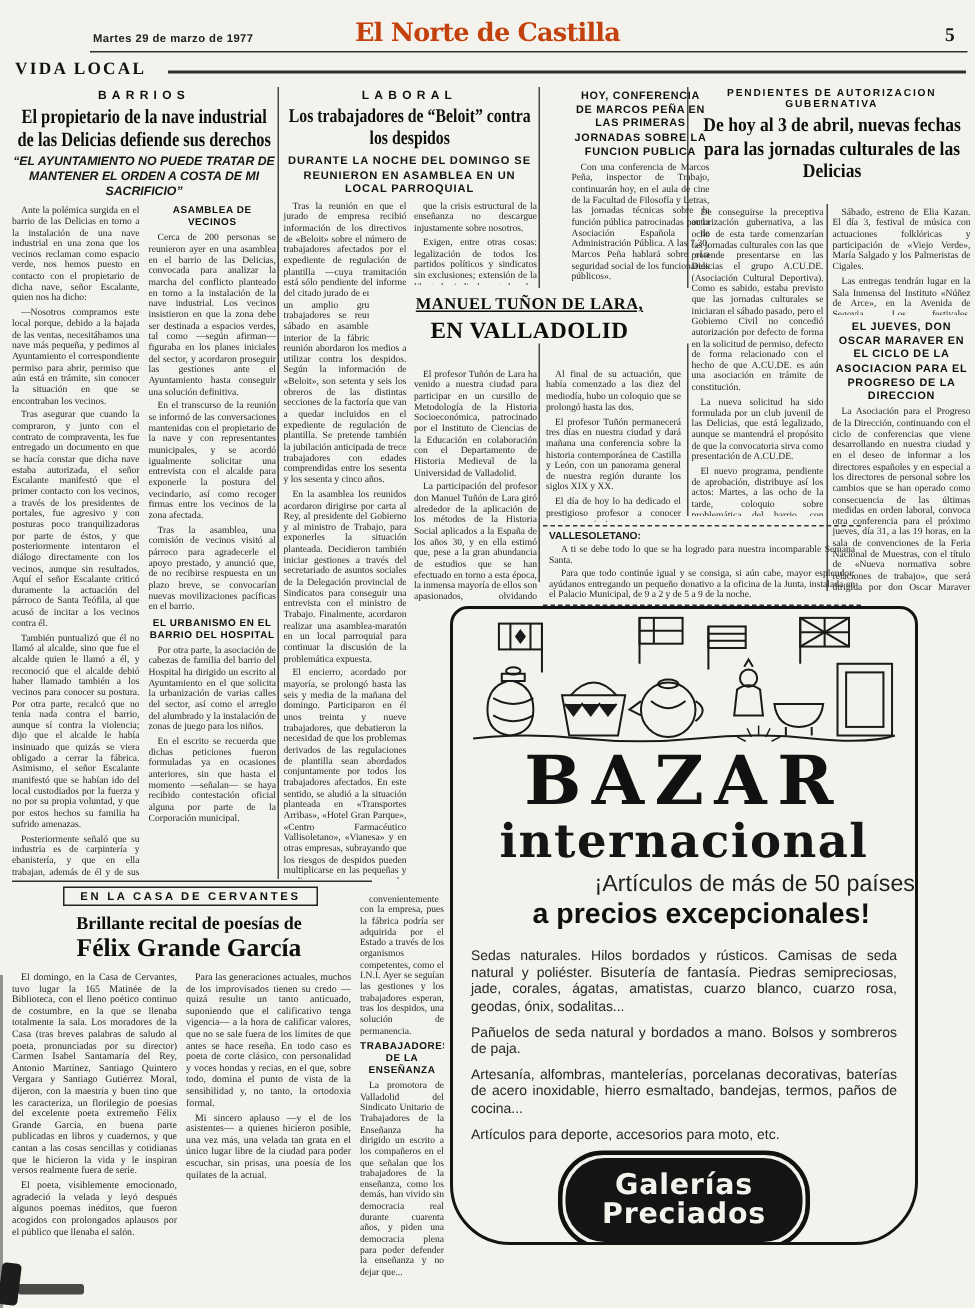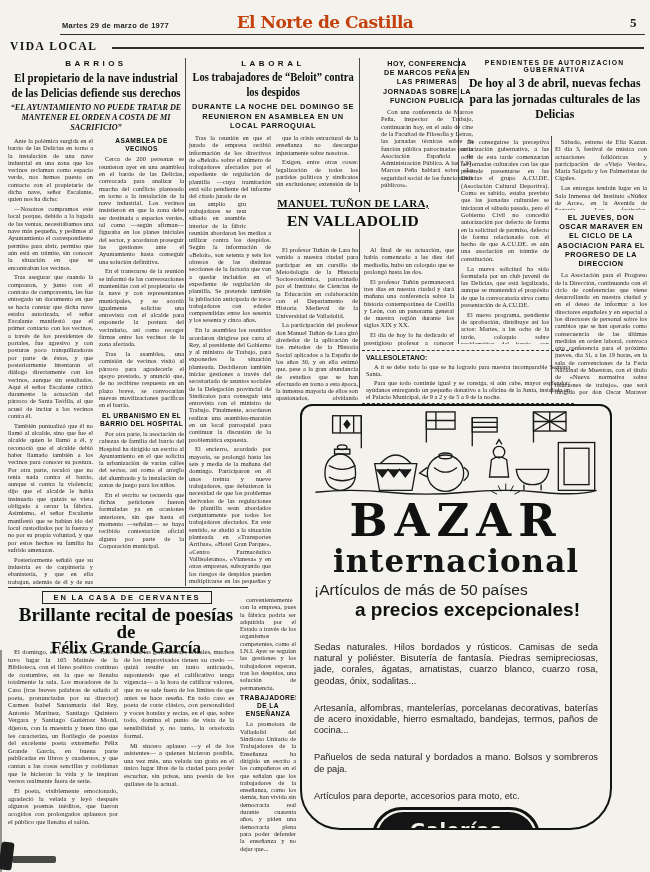--- a/index.html
+++ b/index.html
@@ -27,24 +27,24 @@
   .cols2{display:flex;gap:6px;}
   .cols2>div{flex:1;}
   
   .valles{border-top:1px dashed #333;border-bottom:1px dashed #333;padding:3px 4px 2px;}
   .valles .vt{font:bold 6.8px "Liberation Sans",sans-serif;margin-bottom:2px;}
   .valles .col p{text-indent:8px;margin:0 0 1px;}
   
   .ad{border:2.5px solid #141414;border-radius:12px 12px 42px 40px;background:#f4f2ec;overflow:hidden;}
   .ad-title{font:bold 45px/46px "DejaVu Serif",serif;letter-spacing:7px;text-align:center;color:#111;}
   .ad-sub{font:bold 31px/33px "DejaVu Serif",serif;letter-spacing:1px;text-align:center;color:#151515;margin-top:1px;}
-  .ad-l1{font:15.5px/19px "Liberation Sans",sans-serif;text-align:left;color:#222;margin-top:2px;padding-left:12px;}
+  .ad-l1{font:15.5px/19px "Liberation Sans",sans-serif;text-align:right;color:#222;margin-top:2px;}
   .ad-l2{font:bold 19px/22px "Liberation Sans",sans-serif;text-align:center;color:#101010;padding-left:23px;}
   .ad-items{padding:5px 12px 0;}
-  .ad-items p{font:9.3px/11.2px "Liberation Sans",sans-serif;color:#242424;margin:16px 0 5px;text-align:justify;}
+  .ad-items p{font:9.3px/11.2px "Liberation Sans",sans-serif;color:#242424;margin:6px 0 5px;text-align:justify;}
   .gp{width:158px;height:56px;margin:3px auto 0;border:3px solid #111;border-radius:30px;padding:2px;}
   .gp-in{width:100%;height:100%;background:#141414;border-radius:26px;display:flex;flex-direction:column;
          align-items:center;justify-content:center;color:#f4f2ec;font:bold 19px/19px "DejaVu Sans",sans-serif;letter-spacing:.5px;}
   .artifact{position:absolute;background:#1d1d1d;}
   .recital-kickerbox{border:1px solid #222;text-align:center;font:bold 7.5px/11px "Liberation Sans",sans-serif;letter-spacing:1.8px;color:#111;}
 </style>
 </head>
 <body>
 
 <div class="abs date" style="left:62px;top:21px;">Martes 29 de marzo de 1977</div>
@@ -58,21 +58,21 @@
 <div class="vrule" style="left:359px;top:58px;height:330px;"></div>
 <div class="vrule" style="left:458px;top:58px;height:286px;"></div>
 <div class="vrule" style="left:551px;top:136px;height:258px;"></div>
 <div class="hrule" style="left:8px;top:587px;width:240px;"></div>
 
 <div class="abs" style="left:8px;top:59px;width:176px;">
   <div class="kicker">BARRIOS</div>
   <div class="headline" style="font-size:13.5px;line-height:15px;margin-top:2px;">
     <span class="cond">El propietario de la nave industrial de las Delicias defiende sus derechos</span>
   </div>
-  <div class="quote" style="margin-top:3px;font-family:Liberation Serif, serif;">“EL AYUNTAMIENTO NO PUEDE TRATAR DE MANTENER EL ORDEN A COSTA DE MI SACRIFICIO”</div>
+  <div class="quote" style="margin-top:3px;">“EL AYUNTAMIENTO NO PUEDE TRATAR DE MANTENER EL ORDEN A COSTA DE MI SACRIFICIO”</div>
   <div class="cols2" style="margin-top:4px;height:448px;overflow:hidden;">
     <div class="col" style="height:448px;">
         <p>Ante la polémica surgida en el barrio de las Delicias en torno a la instalación de una nave industrial en una zona que los vecinos reclaman como espacio verde, nos hemos puesto en contacto con el propietario de dicha nave, señor Escalante, quien nos ha dicho:</p>
         <p>—Nosotros compramos este local porque, debido a la bajada de las ventas, necesitábamos una nave más pequeña, y pedimos al Ayuntamiento el correspondiente permiso para abrir, permiso que aún está en trámite, sin conocer la situación en que se encontraban los vecinos.</p>
         <p>Tras asegurar que cuando la compraron, y junto con el contrato de compraventa, les fue entregado un documento en que se hacía constar que dicha nave estaba autorizada, el señor Escalante manifestó que el primer contacto con los vecinos, a través de los presidentes de portales, fue agresivo y con posturas poco tranquilizadoras por parte de éstos, y que posteriormente intentaron el diálogo directamente con los vecinos, aunque sin resultados. Aquí el señor Escalante criticó duramente la actuación del párroco de Santa Teófila, al que acusó de incitar a los vecinos contra él.</p>
         <p>También puntualizó que él no llamó al alcalde, sino que fue el alcalde quien le llamó a él, y reconoció que el alcalde debió haber llamado también a los vecinos para conocer su postura. Por otra parte, recalcó que no tenía nada contra el barrio, aunque sí contra la violencia; dijo que el alcalde le había insinuado que quizás se viera obligado a cerrar la fábrica. Asimismo, el señor Escalante manifestó que se habían ido del local custodiados por la fuerza y no por su propia voluntad, y que por estos hechos su familia ha sufrido amenazas.</p>
         <p>Posteriormente señaló que su industria es de carpintería y ebanistería, y que en ella trabajan, además de él y de sus dos hijos, cinco obreros, a los que de ningún modo quisiera ver en el paro.</p>
       </div>
     <div class="col" style="height:448px;">
       <div class="minihead" style="margin-top:0;">ASAMBLEA DE VECINOS</div>
@@ -218,35 +218,35 @@
         <path d="M203 84 l0 -7 M208 85 l3 -6 M198 85 l-3 -6 M212 88 l6 -3 M194 88 l-6 -3"></path>
       </g>
     </g>
   </svg>
   <div class="ad-title">BAZAR</div>
   <div class="ad-sub">internacional</div>
   <div class="ad-l1">¡Artículos de más de 50 países</div>
   <div class="ad-l2">a precios excepcionales!</div>
   <div class="ad-items">
       <p>Sedas naturales. Hilos bordados y rústicos. Camisas de seda natural y poliéster. Bisutería de fantasía. Piedras semipreciosas, jade, corales, ágatas, amatistas, cuarzo blanco, cuarzo rosa, geodas, ónix, sodalitas...</p>
+      <p>Pañuelos de seda natural y bordados a mano. Bolsos y sombreros de paja.</p>
       <p>Artesanía, alfombras, mantelerías, porcelanas decorativas, baterías de acero inoxidable, hierro esmaltado, bandejas, termos, paños de cocina...</p>
-      <p>Pañuelos de seda natural y bordados a mano. Bolsos y sombreros de paja.</p>
       <p>Artículos para deporte, accesorios para moto, etc.</p>
     </div>
   <div class="gp">
     <div class="gp-in">
       <span>Galerías</span>
       <span>Preciados</span>
     </div>
   </div>
 </div>
 
 <div class="abs recital-kickerbox" style="left:42px;top:591px;width:168px;">EN LA CASA DE CERVANTES</div>
 <div class="abs" style="left:8px;top:607px;width:236px;">
-  <div class="headline" style="font-size:19px;line-height:16.5px;">Brillante recital de poesías de</div>
+  <div class="headline" style="font-size:12px;line-height:16.5px;">Brillante recital de poesías de</div>
   <div class="headline" style="font-size:17px;line-height:16.5px;">Félix Grande García</div>
 </div>
 <div class="abs cols2" style="left:8px;top:648px;width:226px;height:218px;overflow:hidden;">
   <div class="col" style="height:218px;font-size:6.6px;line-height:7.6px;">
       <p>El domingo, en la Casa de Cervantes, tuvo lugar la 165 Matinée de la Biblioteca, con el lleno poético continuo de costumbre, en la que se llenaba totalmente la sala. Los moradores de la Casa (tras breves palabras de saludo al poeta, pronunciadas por su director) Carmen Isabel Santamaría del Rey, Antonio Martínez, Santiago Quintero Vergara y Santiago Gutiérrez Moral, dijeron, con la maestría y buen tino que les caracteriza, un florilegio de poesías del excelente poeta extremeño Félix Grande García, en buena parte publicadas en libros y cuadernos, y que cantan a las cosas sencillas y cotidianas que le hicieron la vida y le inspiran versos realmente fuera de serie.</p>
       <p>El poeta, visiblemente emocionado, agradeció la velada y leyó después algunos poemas inéditos, que fueron acogidos con prolongados aplausos por el público que llenaba el salón.</p>
     </div>
   <div class="col" style="height:218px;font-size:6.6px;line-height:7.6px;">
       <p>Para las generaciones actuales, muchos de los improvisados tienen su credo —quizá resulte un tanto anticuado, suponiendo que el calificativo tenga vigencia— a la hora de calificar valores, que no se sale fuera de los límites de que antes se hace reseña. En todo caso es poeta de corte clásico, con personalidad y voces hondas y recias, en el que, sobre todo, domina el punto de vista de la sensibilidad y, no tanto, la ortodoxia formal.</p>
       <p>Mi sincero aplauso —y el de los asistentes— a quienes hicieron posible, una vez más, una velada tan grata en el único lugar libre de la ciudad para poder escuchar, sin prisas, una poesía de los quilates de la actual.</p>

